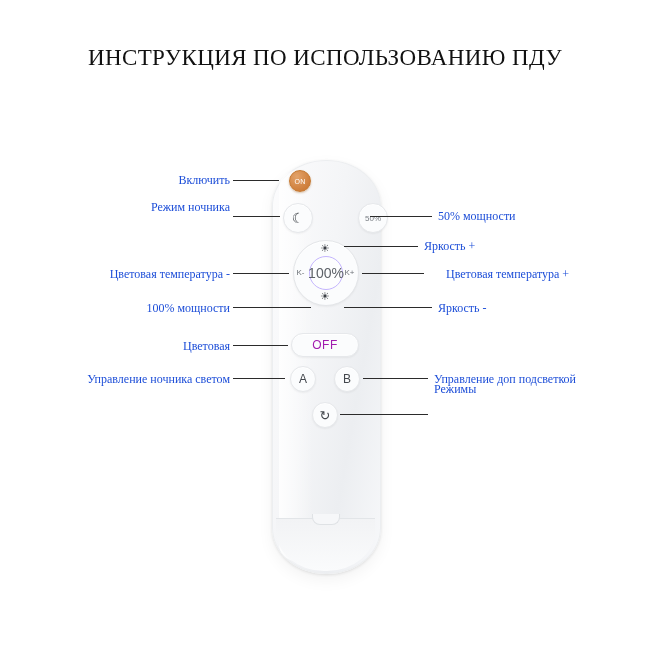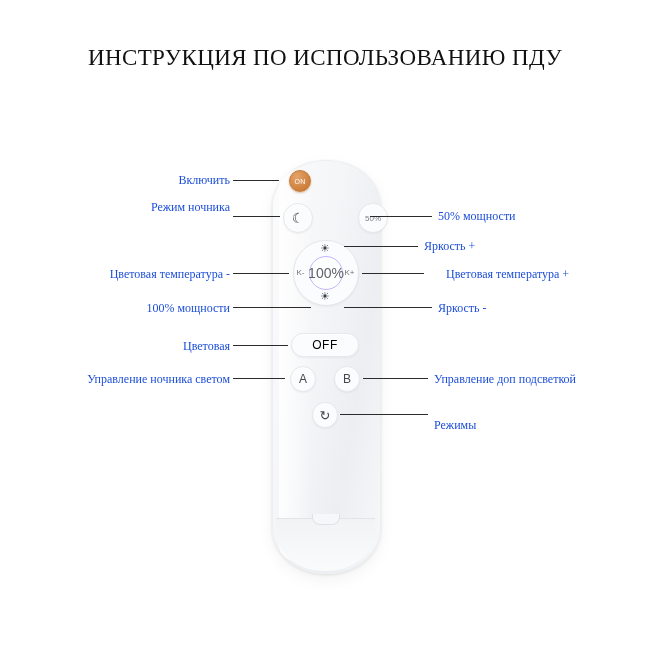--- a/index.html
+++ b/index.html
@@ -142,21 +142,21 @@
   #dial-bright-up { left: 313px; top: 241px; width: 24px; height: 15px; font-size: 11px; color:#3b3f45; }
   #dial-bright-dn { left: 313px; top: 289px; width: 24px; height: 15px; font-size: 11px; color:#3b3f45; }
   #dial-k-minus  { left: 291px; top: 265px; width: 19px; height: 14px; }
   #dial-k-plus   { left: 340px; top: 265px; width: 19px; height: 14px; }
 
   #btn-off {
     left: 291px; top: 333px; width: 68px; height: 24px;
     border-radius: 12px;
     font-size: 12px;
     letter-spacing: 0.5px;
-    color: #000000;
+    color: #a21caf;
   }
   #btn-a { left: 290px; top: 366px; width: 26px; height: 26px; font-size: 12px; color: #43474d; }
   #btn-b { left: 334px; top: 366px; width: 26px; height: 26px; font-size: 12px; color: #43474d; }
   #btn-mode { left: 312px; top: 402px; width: 26px; height: 26px; font-size: 13px; color: #43474d; }
 
   
   .label {
     position: absolute;
     font-family: "Liberation Serif", serif;
     font-size: 12px;
@@ -184,21 +184,21 @@
   #ld-100      { left: 233px; top: 307px; width: 78px; }
   #ld-off      { left: 233px; top: 345px; width: 55px; }
   #ld-main     { left: 233px; top: 378px; width: 52px; }
 
   
   #lbl-50r      { left: 438px; top: 209px; }
   #lbl-bright-p { left: 424px; top: 239px; text-align: right; }
   #lbl-temp-pl  { left: 430px; top: 267px; margin-left: 16px; }
   #lbl-bright-m { left: 438px; top: 301px; }
   #lbl-extra    { left: 434px; top: 372px; }
-  #lbl-modes    { left: 434px; top: 418px; }
+  #lbl-modes    { left: 434px; top: 382px; }
 
   #ld-50r      { left: 370px; top: 216px; width: 62px; }
   #ld-bright-p { left: 344px; top: 246px; width: 74px; }
   #ld-temp-pl  { left: 362px; top: 273px; width: 62px; }
   #ld-bright-m { left: 344px; top: 307px; width: 88px; }
   #ld-extra    { left: 363px; top: 378px; width: 65px; }
   #ld-modes    { left: 340px; top: 414px; width: 88px; }
 </style>
 </head>
 <body>

